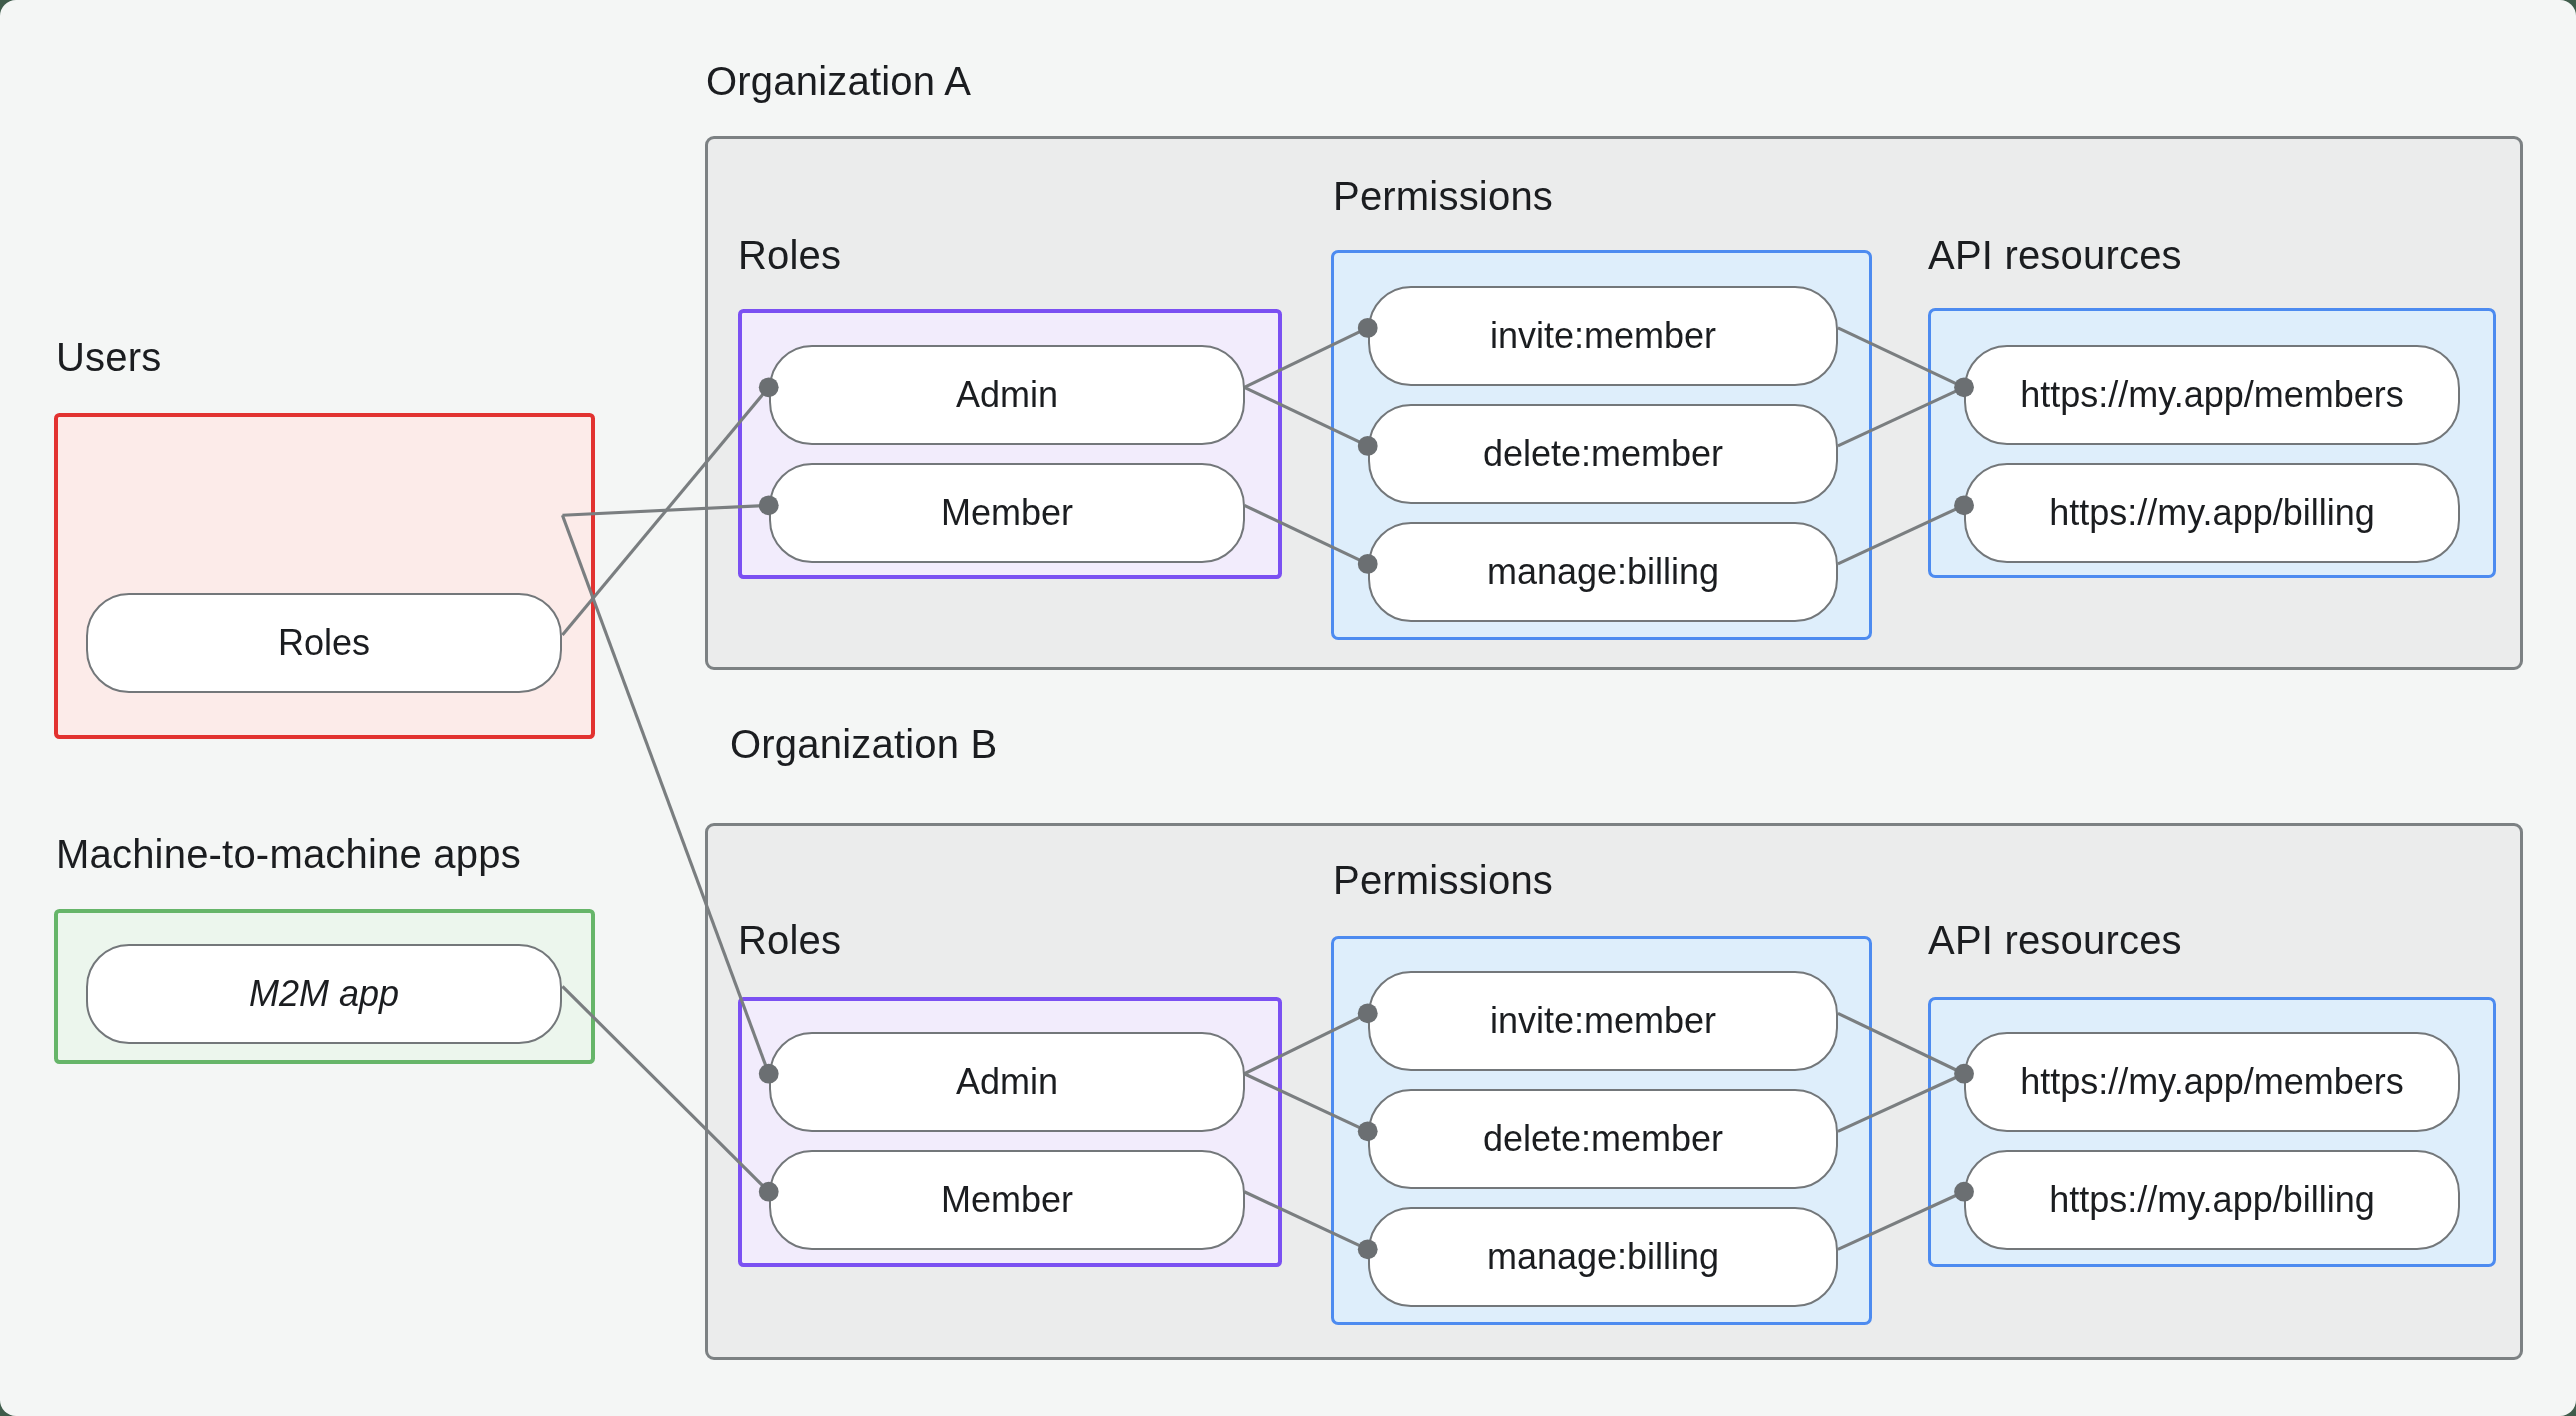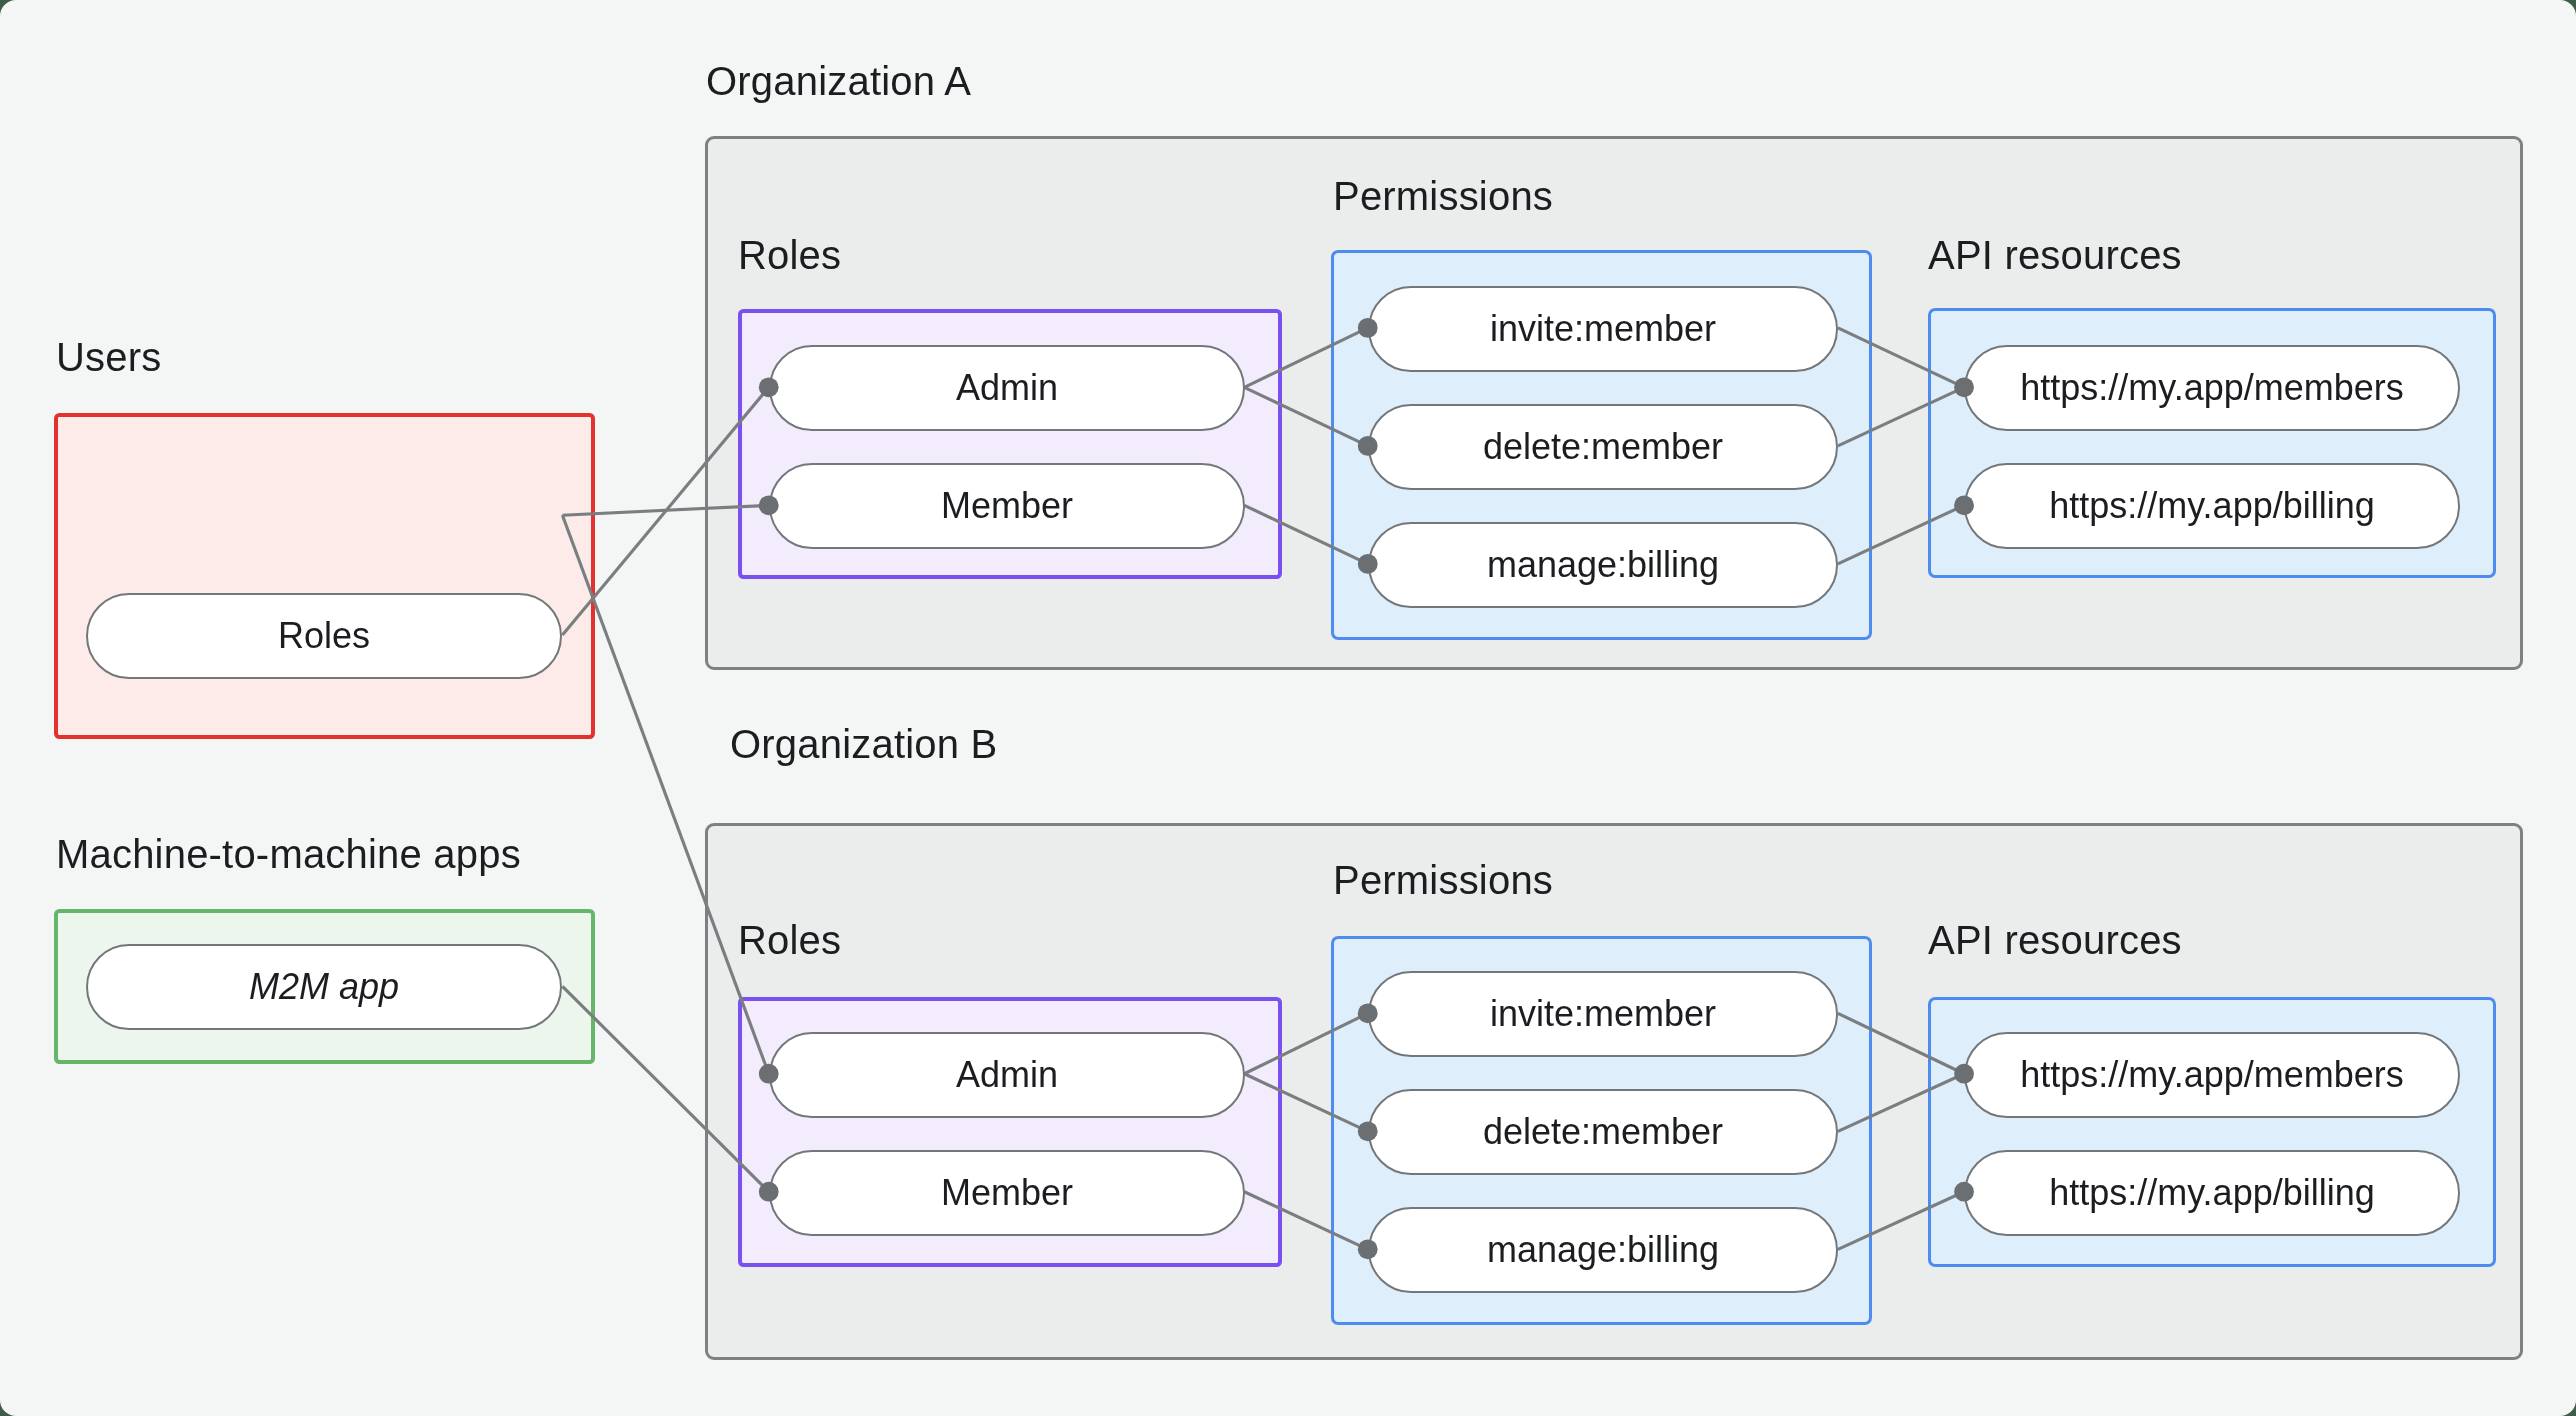--- a/index.html
+++ b/index.html
@@ -53,21 +53,21 @@
     font-size: 40px;
     line-height: 40px;
     color: #1b1d20;
     white-space: nowrap;
     letter-spacing: 0.2px;
     text-align: right;
   }
 
   .pill {
     position: absolute;
-    height: 86px;
+    height: 100px;
     background: #ffffff;
     border: 2.7px solid #73777a;
     border-radius: 43px;
     box-sizing: border-box;
     display: flex;
     align-items: center;
     justify-content: center;
     font-size: 36px;
     color: #1b1d20;
     white-space: nowrap;

